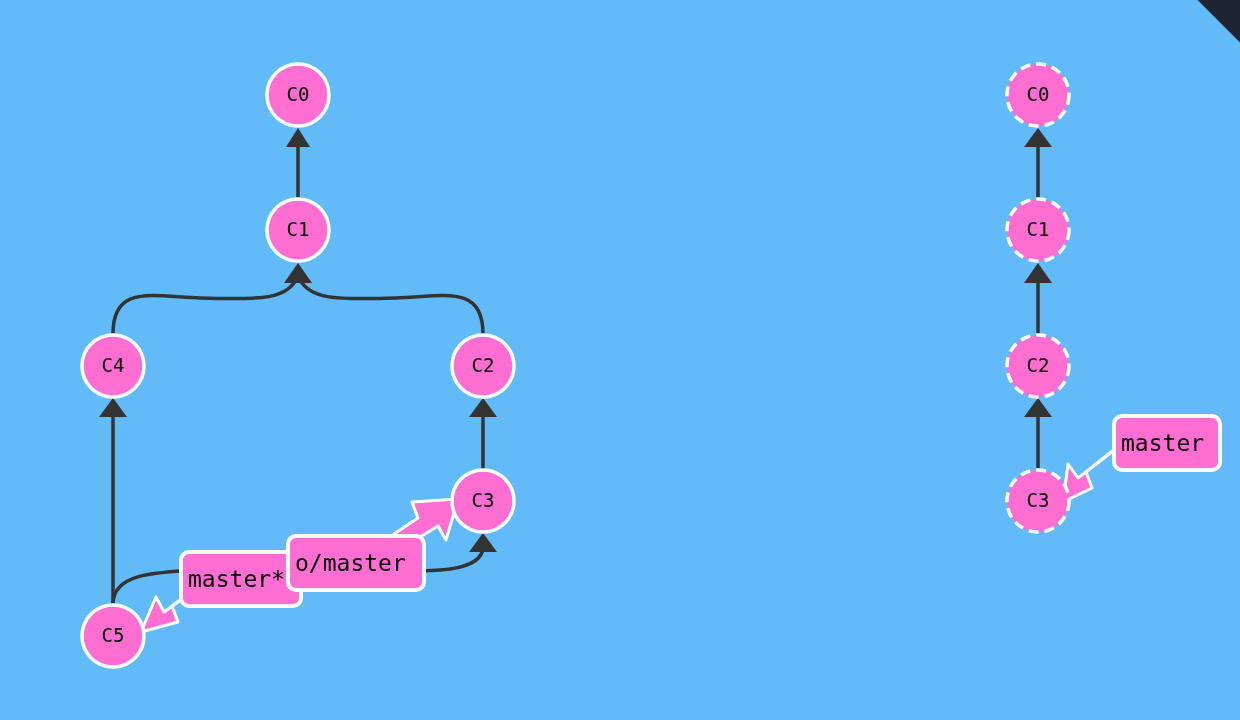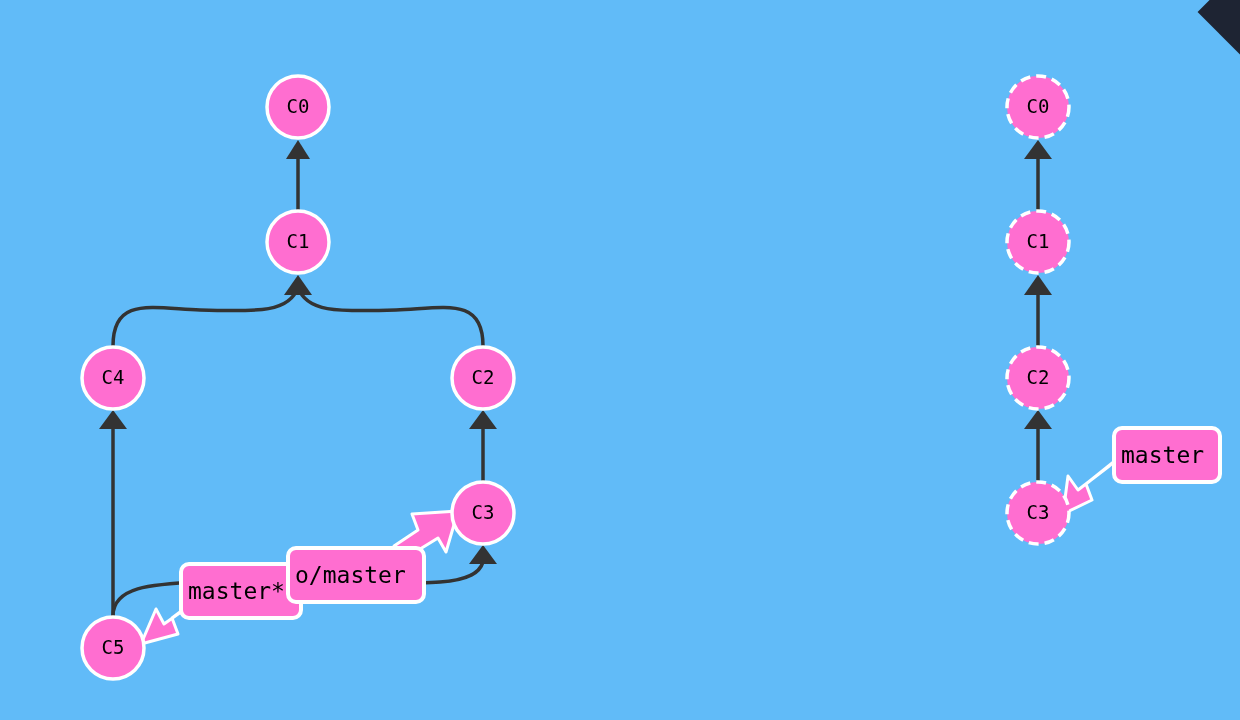--- a/index.html
+++ b/index.html
@@ -2,21 +2,21 @@
 <html><head>
 <meta charset="utf-8">
 <style>
   html, body { margin: 0; padding: 0; }
   body {
     width: 1240px; height: 720px; overflow: hidden;
     background: #61bbf8;
     position: relative;
     font-family: "DejaVu Sans Mono", "Liberation Mono", monospace;
   }
-  #stage { position: absolute; left: 0; top: 12px; width: 1240px; height: 520px; }
+  #stage { position: absolute; left: 0; top: 0; width: 1240px; height: 520px; }
   .corner {
     position: absolute; right: -30px; top: -30px; width: 60px; height: 60px;
     background: #1e2433; transform: rotate(45deg); transform-origin: center;
   }
   svg text { font-family: "DejaVu Sans Mono", "Liberation Mono", monospace; }
 </style>
 </head>
 <body>
 
 <div id="stage">

